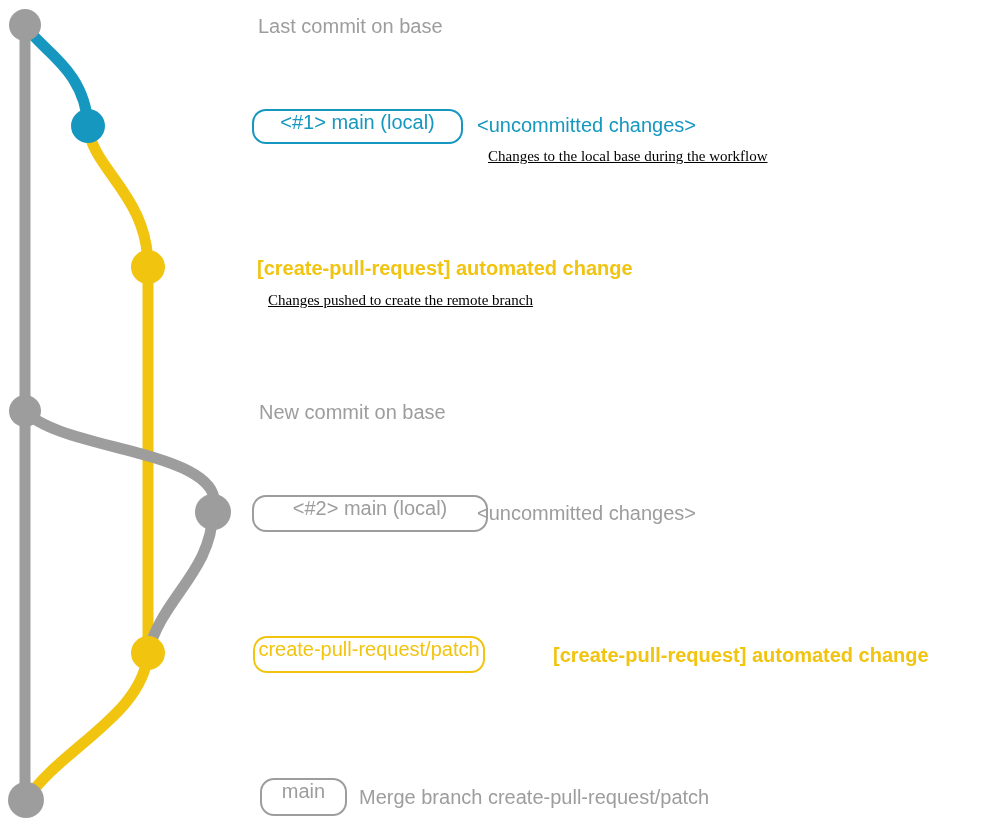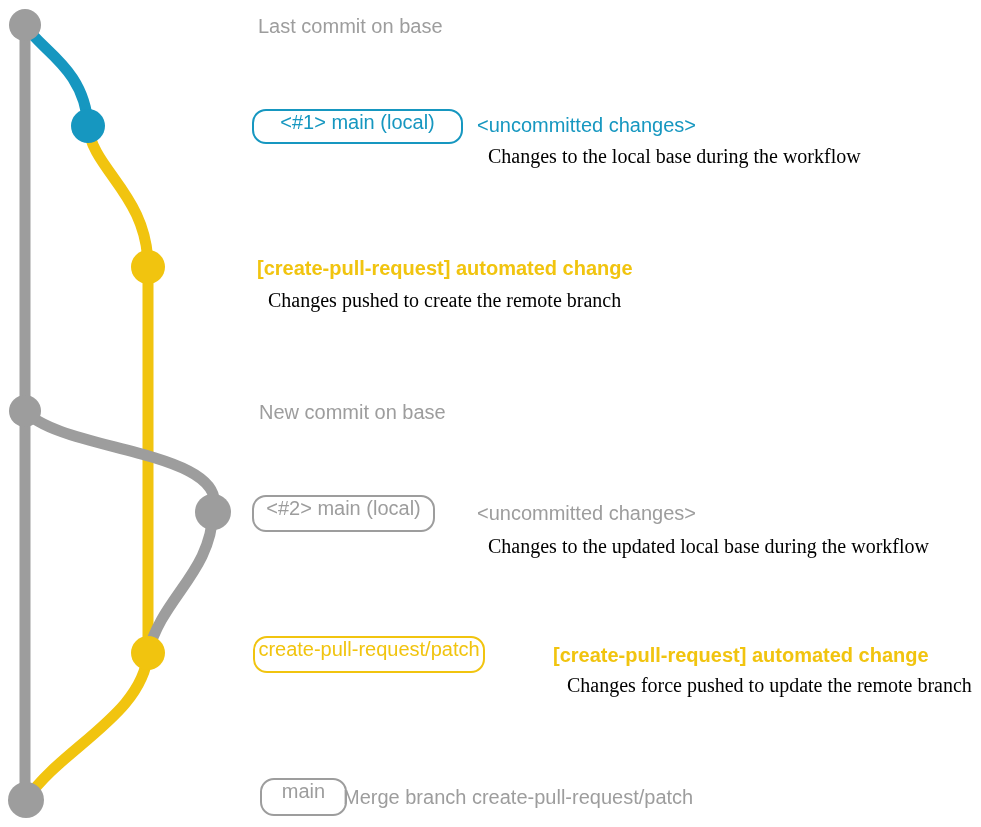--- a/index.html
+++ b/index.html
@@ -30,23 +30,24 @@
     position:absolute;
     white-space:nowrap;
     font-size:20px;
     line-height:24px;
   }
   .t-gray{color:var(--gray);}
   .t-blue{color:var(--blue);}
   .t-yellow{color:var(--yellow);font-weight:bold;}
   .serif{
     font-family:"Liberation Serif",serif;
-    font-size:20px;
+    font-size:15px;
     line-height:22px;
     color:var(--note);
+    text-decoration:underline;
   }
   .badge{
     position:absolute;
     box-sizing:border-box;
     display:flex;
     align-items:flex-start;
     justify-content:center;
     border:2px solid;
     border-radius:14px;
     font-size:20px;
@@ -84,30 +85,28 @@
     <span>&lt;#1&gt; main (local)</span>
   </div>
   <div class="lbl t-blue" style="left:477px;top:113px">&lt;uncommitted changes&gt;</div>
   <div class="lbl serif" style="left:488px;top:145px">Changes to the local base during the workflow</div>
 
   <div class="lbl t-yellow" style="left:257px;top:256px">[create-pull-request] automated change</div>
   <div class="lbl t-gray" style="left:259px;top:400px">New commit on base</div>
 
   <div class="lbl serif" style="left:268px;top:289px">Changes pushed to create the remote branch</div>
 
-  <div class="badge b-gray" style="left:252px;top:495px;width:183px;height:37px">
+  <div class="badge b-gray" style="left:252px;top:495px;width:236px;height:37px">
     <span>&lt;#2&gt; main (local)</span>
   </div>
   <div class="lbl t-gray" style="left:477px;top:501px">&lt;uncommitted changes&gt;</div>
-  <div class="lbl serif" style="left:488px;top:535px">Changes to the updated local base during the workflow</div>
 
   <div class="badge b-yellow" style="left:253px;top:636px;width:232px;height:37px">
     <span>create-pull-request/patch</span>
   </div>
   <div class="lbl t-yellow" style="left:553px;top:643px">[create-pull-request] automated change</div>
-  <div class="lbl serif" style="left:567px;top:674px">Changes force pushed to update the remote branch</div>
 
   <div class="badge b-gray" style="left:260px;top:778px;width:87px;height:38px">
     <span>main</span>
   </div>
-  <div class="lbl t-gray" style="left:343px;top:785px">Merge branch create-pull-request/patch</div>
+  <div class="lbl t-gray" style="left:359px;top:785px">Merge branch create-pull-request/patch</div>
 
 </div>
 
 </body></html>

